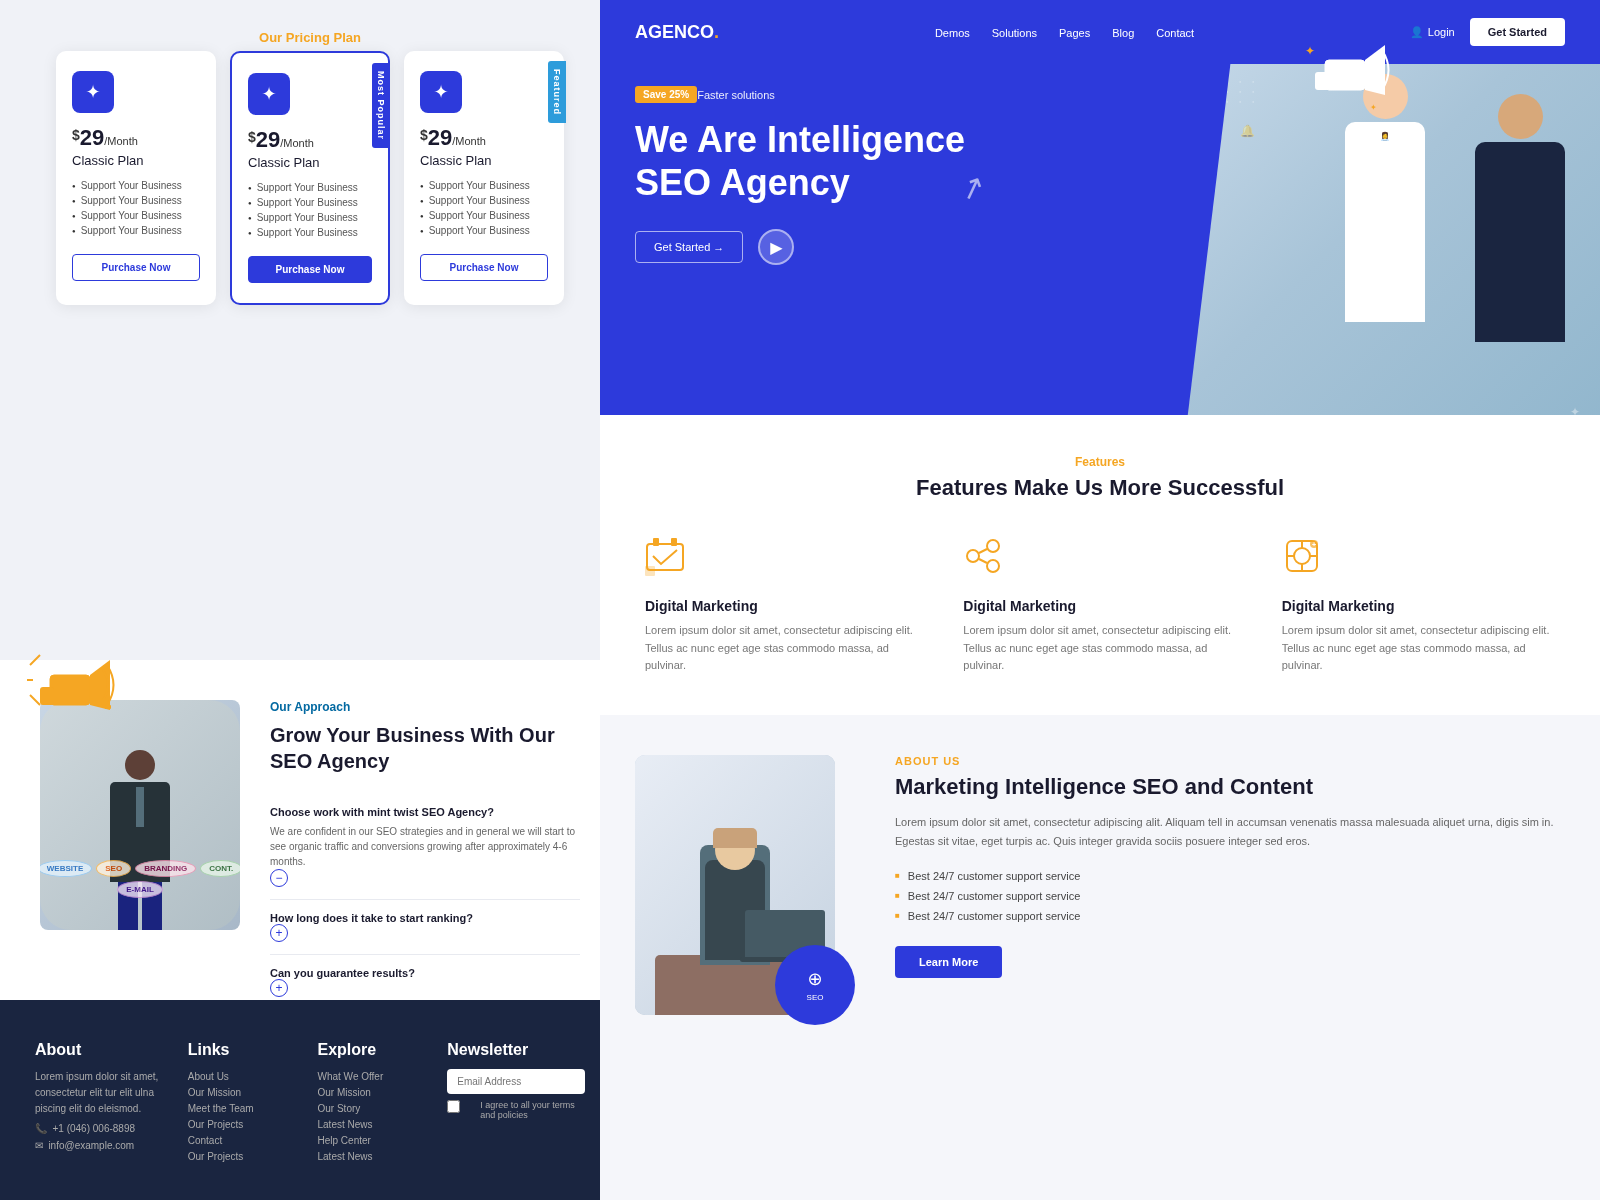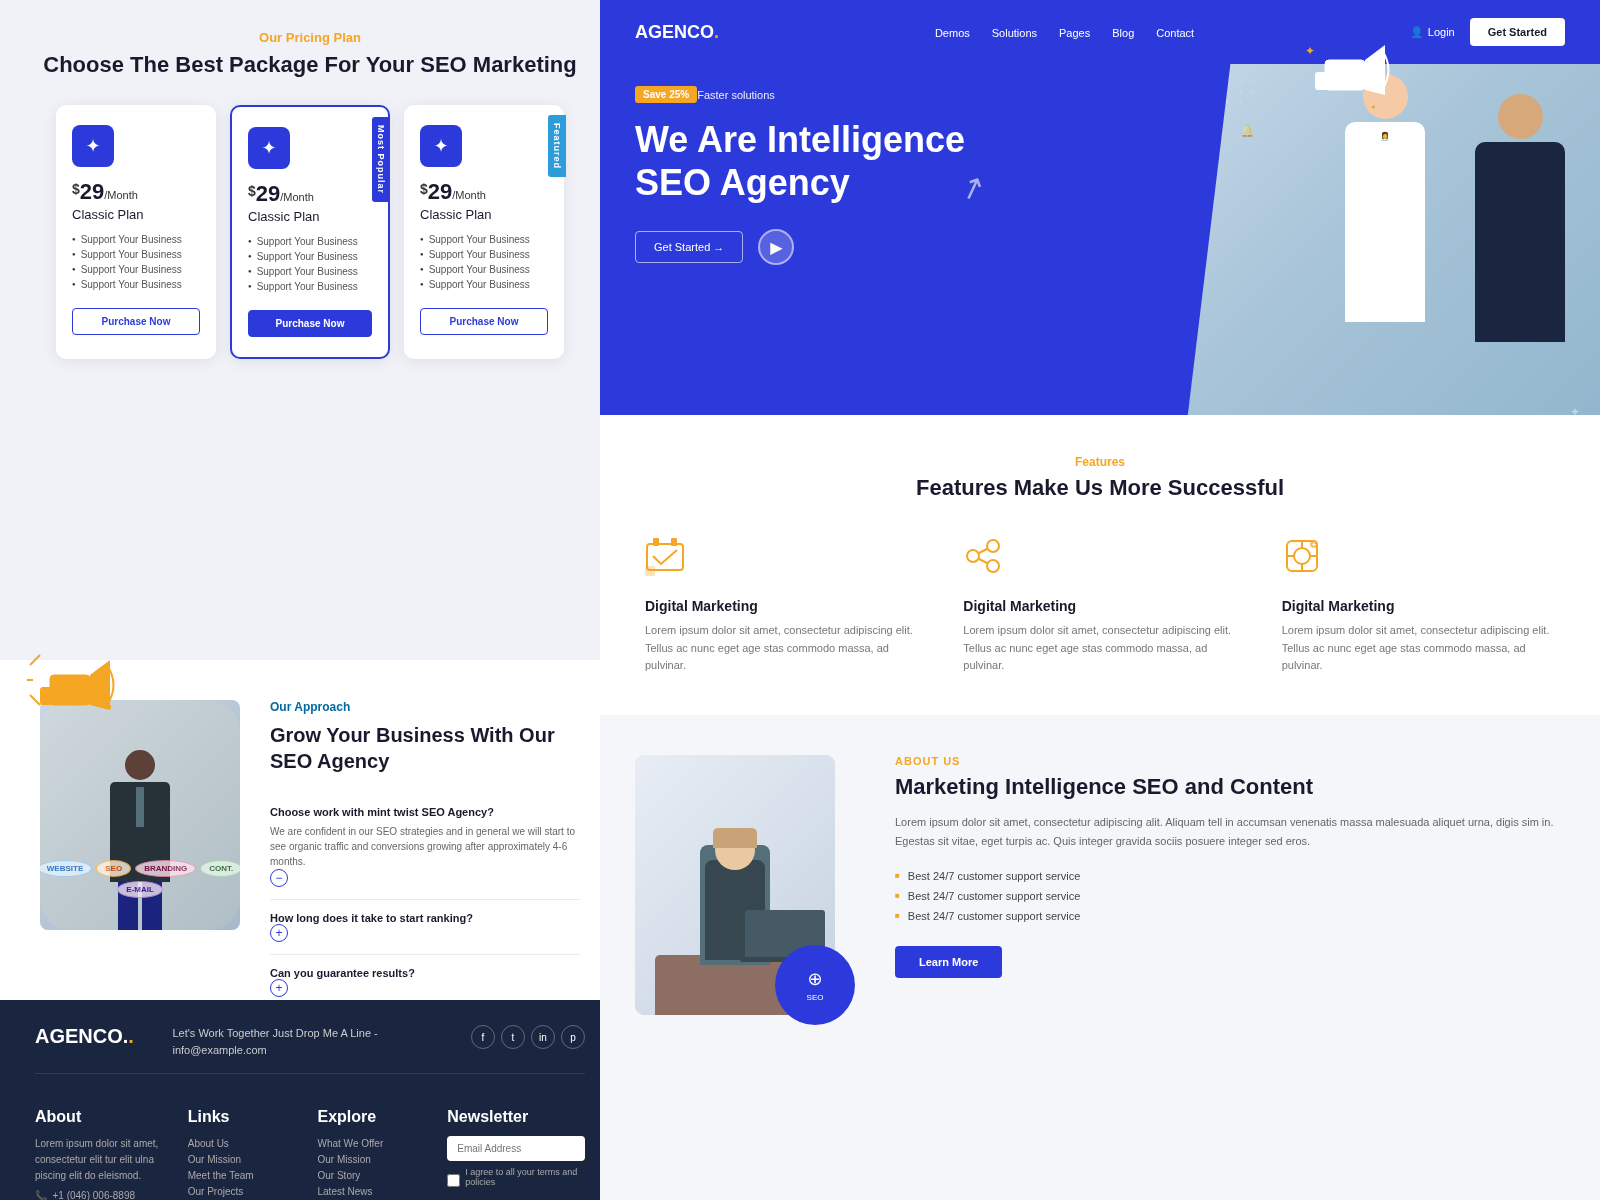--- a/index.html
+++ b/index.html
@@ -263,22 +263,22 @@
       border-radius: 4px;
       border: none;
       background: #fff;
       font-size: 10px;
       margin-bottom: 6px;
     }
     .newsletter-check {
       font-size: 9px;
       color: #aaa;
       display: flex;
-      align-items: flex-end;
-      gap: 5px;
+      align-items: flex-start;
+      gap: 20px;
     }
 
     
     .right-panel {
       position: absolute;
       left: 600px; top: 0;
       width: 1000px;
       height: 1200px;
       background: #f5f6fa;
     }
@@ -545,21 +545,20 @@
       color: rgba(255,255,255,0.6);
       font-size: 30px;
       transform: rotate(-20deg);
     }
   </style>
 </head>
 <body>
 
 <div class="left-panel">
   <p class="pricing-subtitle">Our Pricing Plan</p>
-  <h2 class="pricing-title">Choose The Best Package For Your SEO Marketing</h2>
   <div class="pricing-cards">
 
   <div class="pricing-card">
 
       <div class="plan-icon">✦</div>
       <div class="plan-price"><sup style="font-size:14px;font-weight:700">$</sup><span>29</span>/Month</div>
       <div class="plan-name">Classic Plan</div>
       <ul class="plan-features">
           <li>Support Your Business</li>
           <li>Support Your Business</li>
@@ -663,34 +662,20 @@
             </div>
       <div class="faq-icon">+</div>
     </div>
         </div>
       </div>
   </div>
 </div>
 
 <div class="footer-section">
 
-  <div style="display:flex;align-items:flex-start;justify-content:space-between;margin-bottom:18px;padding-bottom:15px;border-bottom:1px solid rgba(255,255,255,0.1);">
-    <div>
-      <div class="footer-brand">AGENCO.<span style="color:#f5a623;">.</span></div>
-    </div>
-    <div style="max-width:260px;">
-      <p style="font-size:11px;color:#ccc;line-height:1.5;">Let's Work Together Just Drop Me A Line - info@example.com</p>
-    </div>
-    <div style="display:flex;gap:6px;">
-      <div class="social-icon">f</div>
-      <div class="social-icon">t</div>
-      <div class="social-icon">in</div>
-      <div class="social-icon">p</div>
-    </div>
-  </div>
 
   <div class="footer-cols">
     <div class="footer-col">
       <h4>About</h4>
       <p>Lorem ipsum dolor sit amet, consectetur elit tur elit ulna piscing elit do eleismod.</p>
       <div class="footer-contact">
         <span>📞</span>
           <span>+1 (046) 006-8898</span>
       </div>
       <div class="footer-contact">

